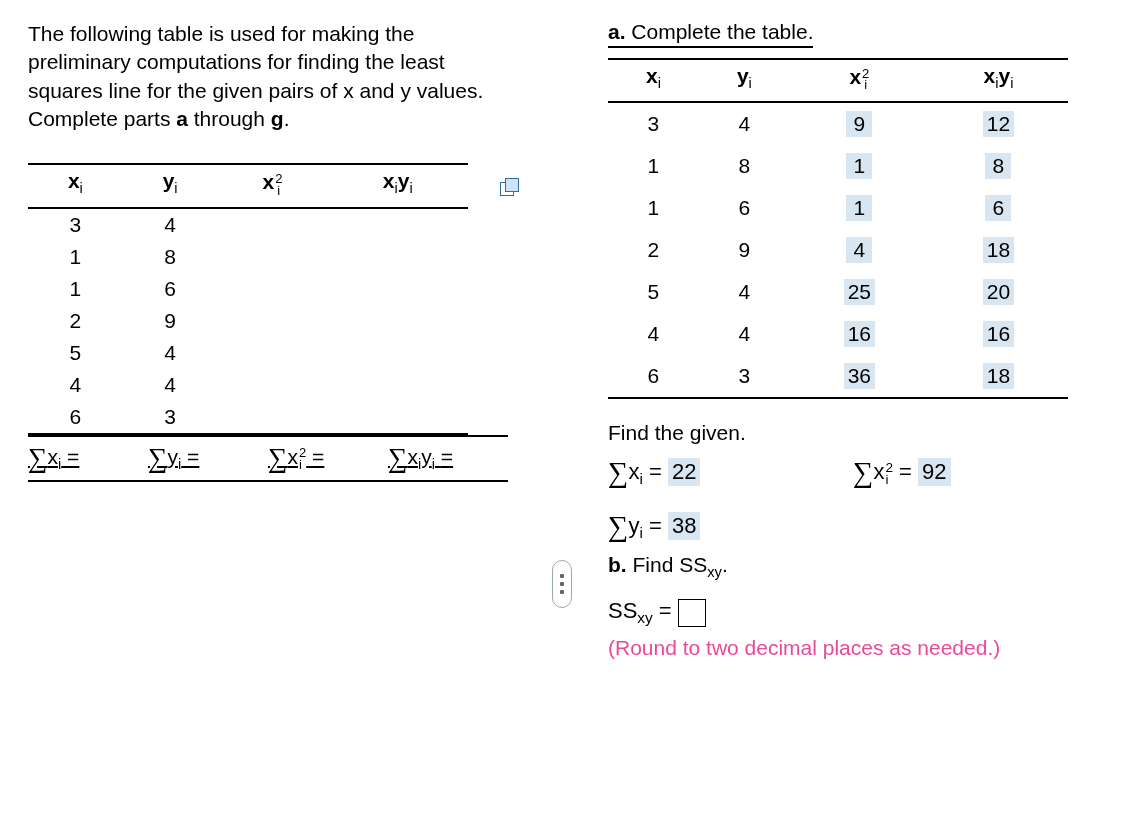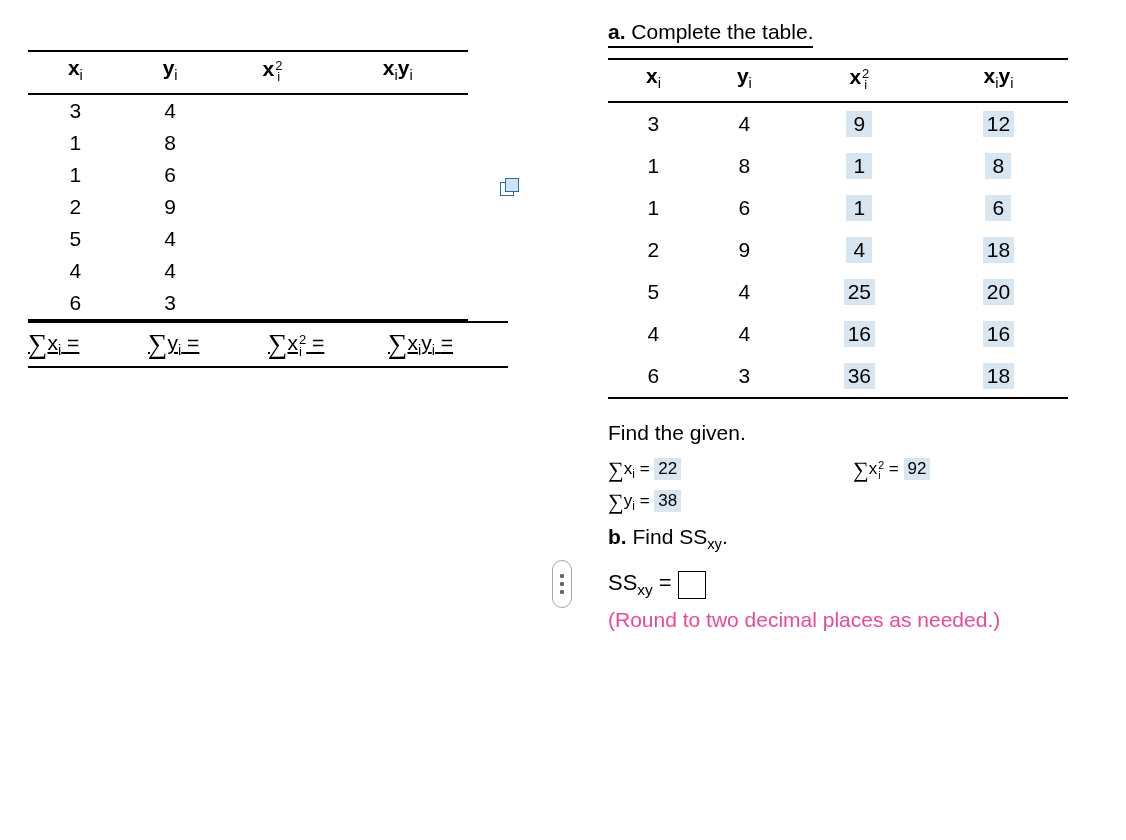--- a/index.html
+++ b/index.html
@@ -95,22 +95,22 @@
     height: 26px;
     border: 1px solid #000;
     vertical-align: middle;
     background: #fff;
   }
 
   .totals-grid {
     margin-top: 12px;
     display: grid;
     grid-template-columns: 1fr 1fr;
-    row-gap: 6px;
-    font-size: 17px;
+    row-gap: 22px;
+    font-size: 22px;
   }
 
   .note { color: #ec4899; font-size: 21px; line-height: 1.3; margin-top: 6px; }
 
   .popout-icon {
     position: absolute;
     left: 500px;
     top: 178px;
     width: 18px;
     height: 16px;
@@ -145,20 +145,23 @@
     width: 4px; height: 4px; background: #666; border-radius: 1px;
   }
   .find-totals { margin-top: 22px; }
   .part-b-title { margin-top: 10px; }
   .ssxy-line { margin-top: 18px; font-size: 22px; }
 </style>
 </head>
 <body>
 
 <div class="left">
+  <div class="prompt-text">
+    <span>The following table is used for making the preliminary computations for finding the least squares line for the given pairs of x and y values. Complete parts </span><b>a</b><span> through </span><b>g</b><span>.</span>
+  </div>
 
   <table class="tbl left-tbl">
     <tbody>
         <tr>
       <th><b>x</b><span class="sub">i</span></th>
       <th><b>y</b><span class="sub">i</span></th>
       <th><b>x</b><span class="supsub">
               <span>2</span>
               <span>i</span>
             </span></th>

